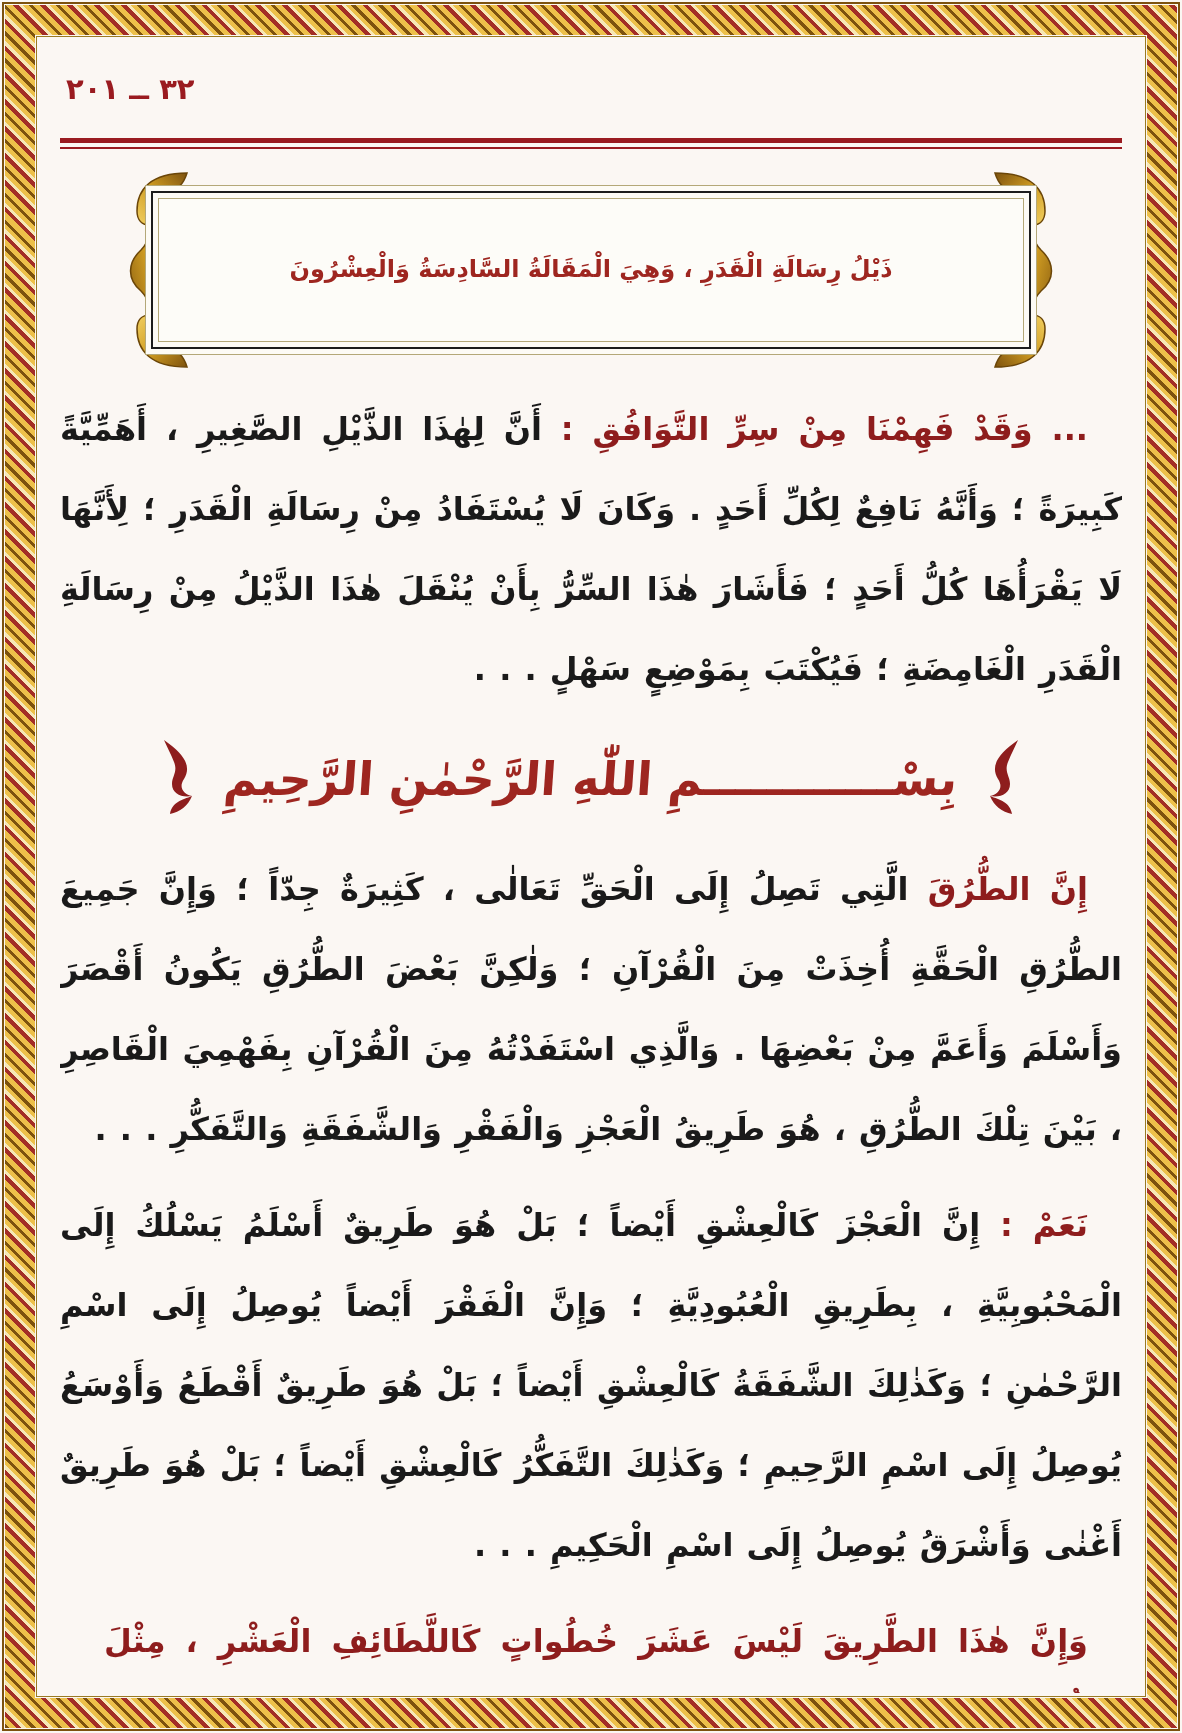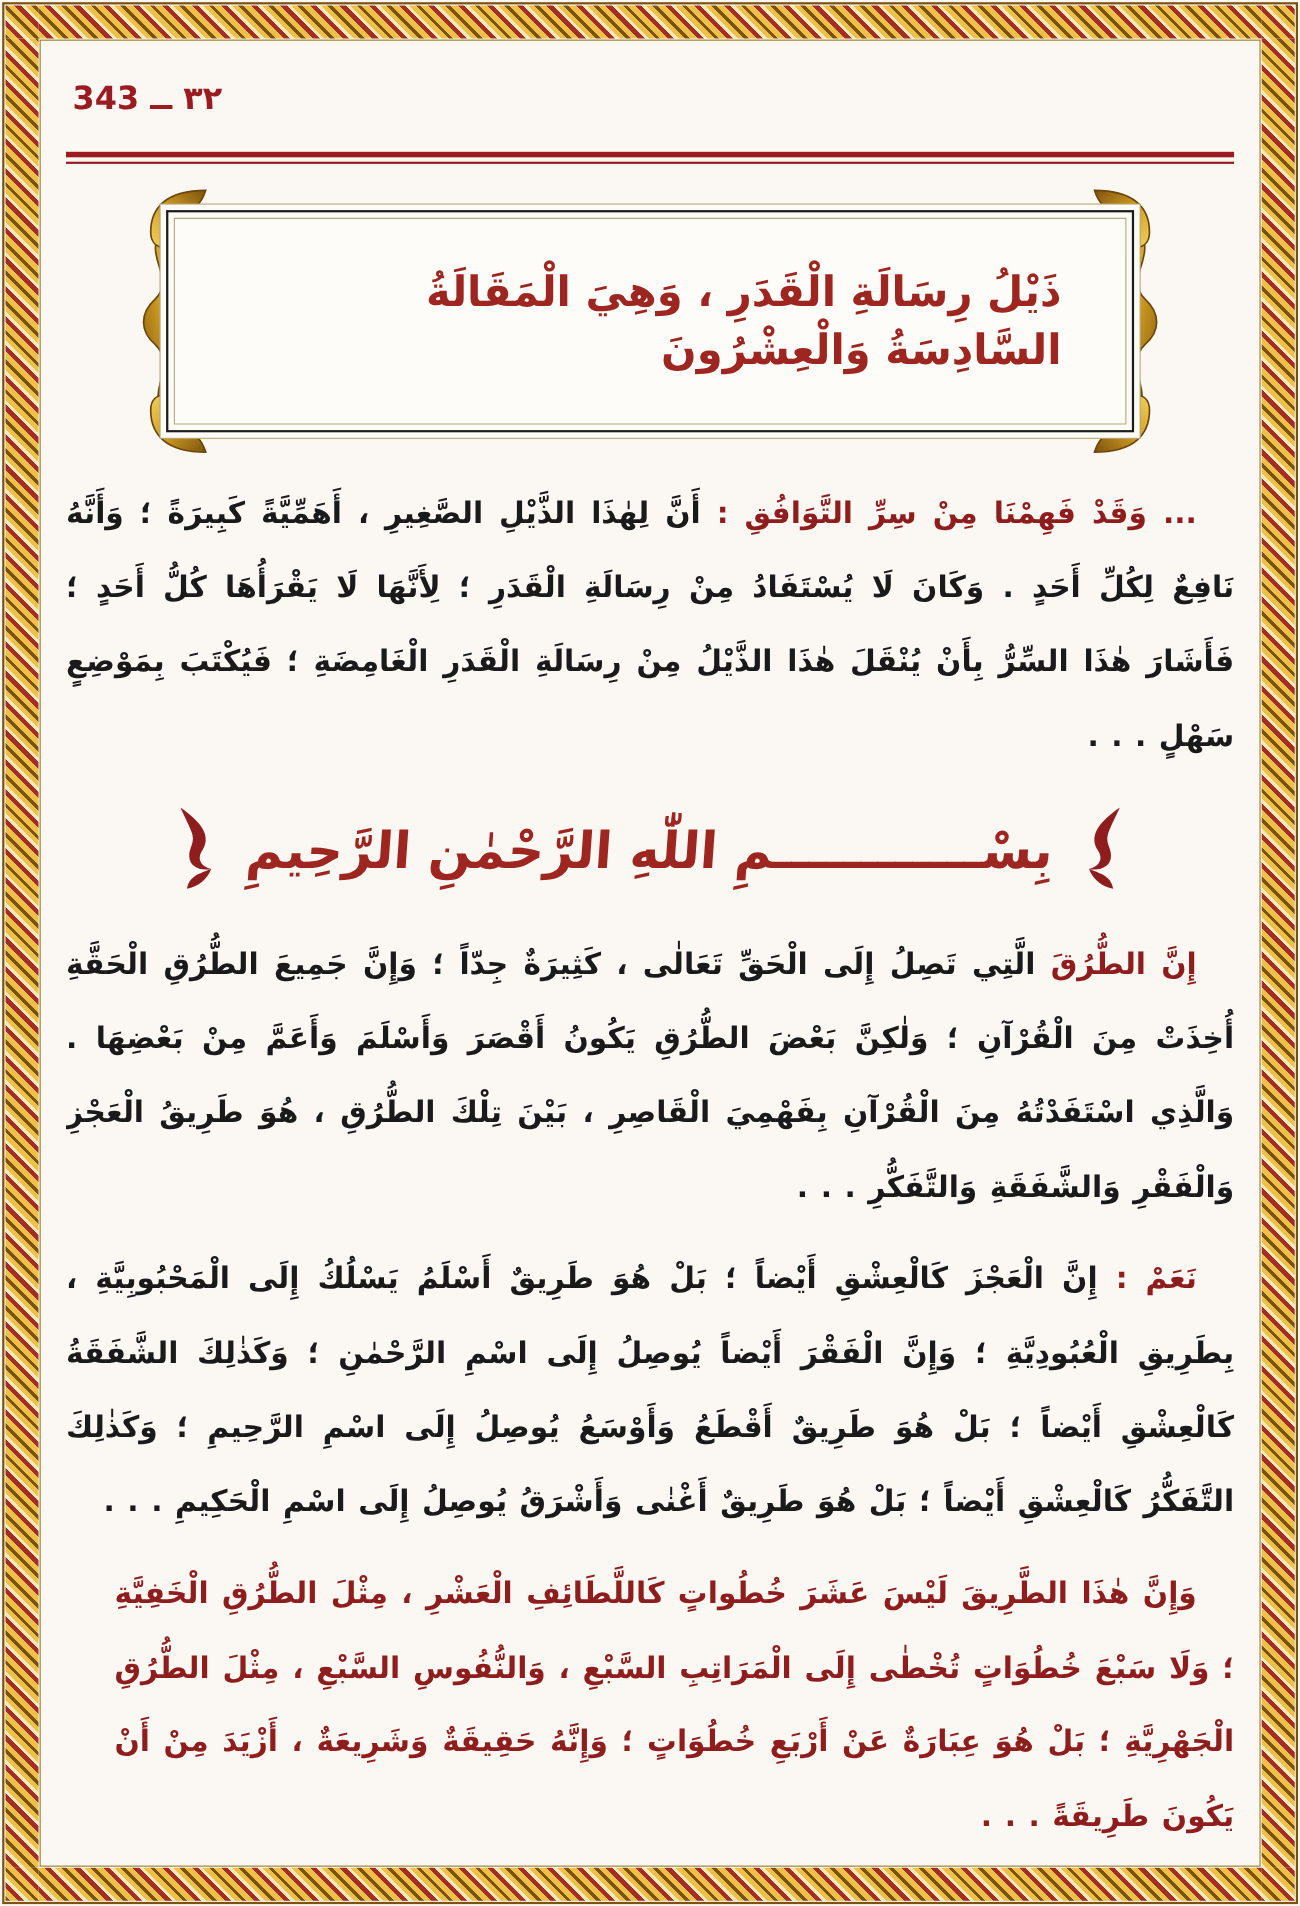--- a/index.html
+++ b/index.html
@@ -49,36 +49,36 @@
   .title-frame{position:relative;width:880px;margin:42px auto 40px;}
   .title-box{
     position:relative;
     border:2px solid #1c1c1c;
     box-shadow:0 0 0 5px #fdfbf5,0 0 0 6px #b4a878,
                inset 0 0 0 5px #fdfbf5,inset 0 0 0 6px #b4a878;
     background:#fdfcf8;
     padding:42px 60px;
   }
   .title-box h2{
-    margin:4px;text-align:right;font-size:38px;font-weight:700;line-height:1.4;
+    margin:18px;text-align:center;font-size:24px;font-weight:700;line-height:1.4;
     color:var(--red-title,#9e2620);
   }
   .side-orn{position:absolute;top:50%;width:52px;height:168px;transform:translateY(-50%);}
   .side-orn.right{right:-30px;}
   .side-orn.left{left:-30px;transform:translateY(-50%) scaleX(-1);}
   .corner-orn{position:absolute;width:58px;height:58px;}
   .corner-orn.tl{top:-20px;right:-20px;transform:scale(-1,-1) rotate(0deg);}
   .corner-orn.tr{top:-20px;left:-20px;transform:scaleY(-1);}
   .corner-orn.bl{bottom:-20px;right:-20px;transform:scaleX(-1);}
   .corner-orn.br{bottom:-20px;left:-20px;}
 
   
   .para{
     margin:16px 0;
-    font-size:27px;font-weight:700;line-height:2.5;
+    font-size:32px;font-weight:700;line-height:2.5;
     text-align:justify;text-indent:34px;
     color:var(--ink,#1a1a1a);
     word-spacing:2px;
   }
   .seg-red{color:var(--red-body,#8e1d1d);}
   .seg-black{color:var(--ink,#1a1a1a);}
   .para.all-red{color:var(--red-body,#8e1d1d);margin-left:44px;}
 
   
   .basmala{
@@ -120,21 +120,21 @@
     </defs>
   </svg>
 
   <div class="frame-outer-line"></div>
   <div class="frame-band"></div>
   <div class="frame-inner-line"></div>
 
   <div class="content">
 
     <header class="page-header">
-      <div class="page-number">٣٢ ــ 343</div>
+      <div class="page-number">٣٢ ــ ٢٠١</div>
     </header>
 
     <div class="double-rule"></div>
 
     <div class="title-frame">
       <svg class="side-orn right" viewBox="0 0 52 168">
           <use href="#leaf-orn"></use>
         </svg>
       <svg class="side-orn left" viewBox="0 0 52 168">
           <use href="#leaf-orn"></use>

